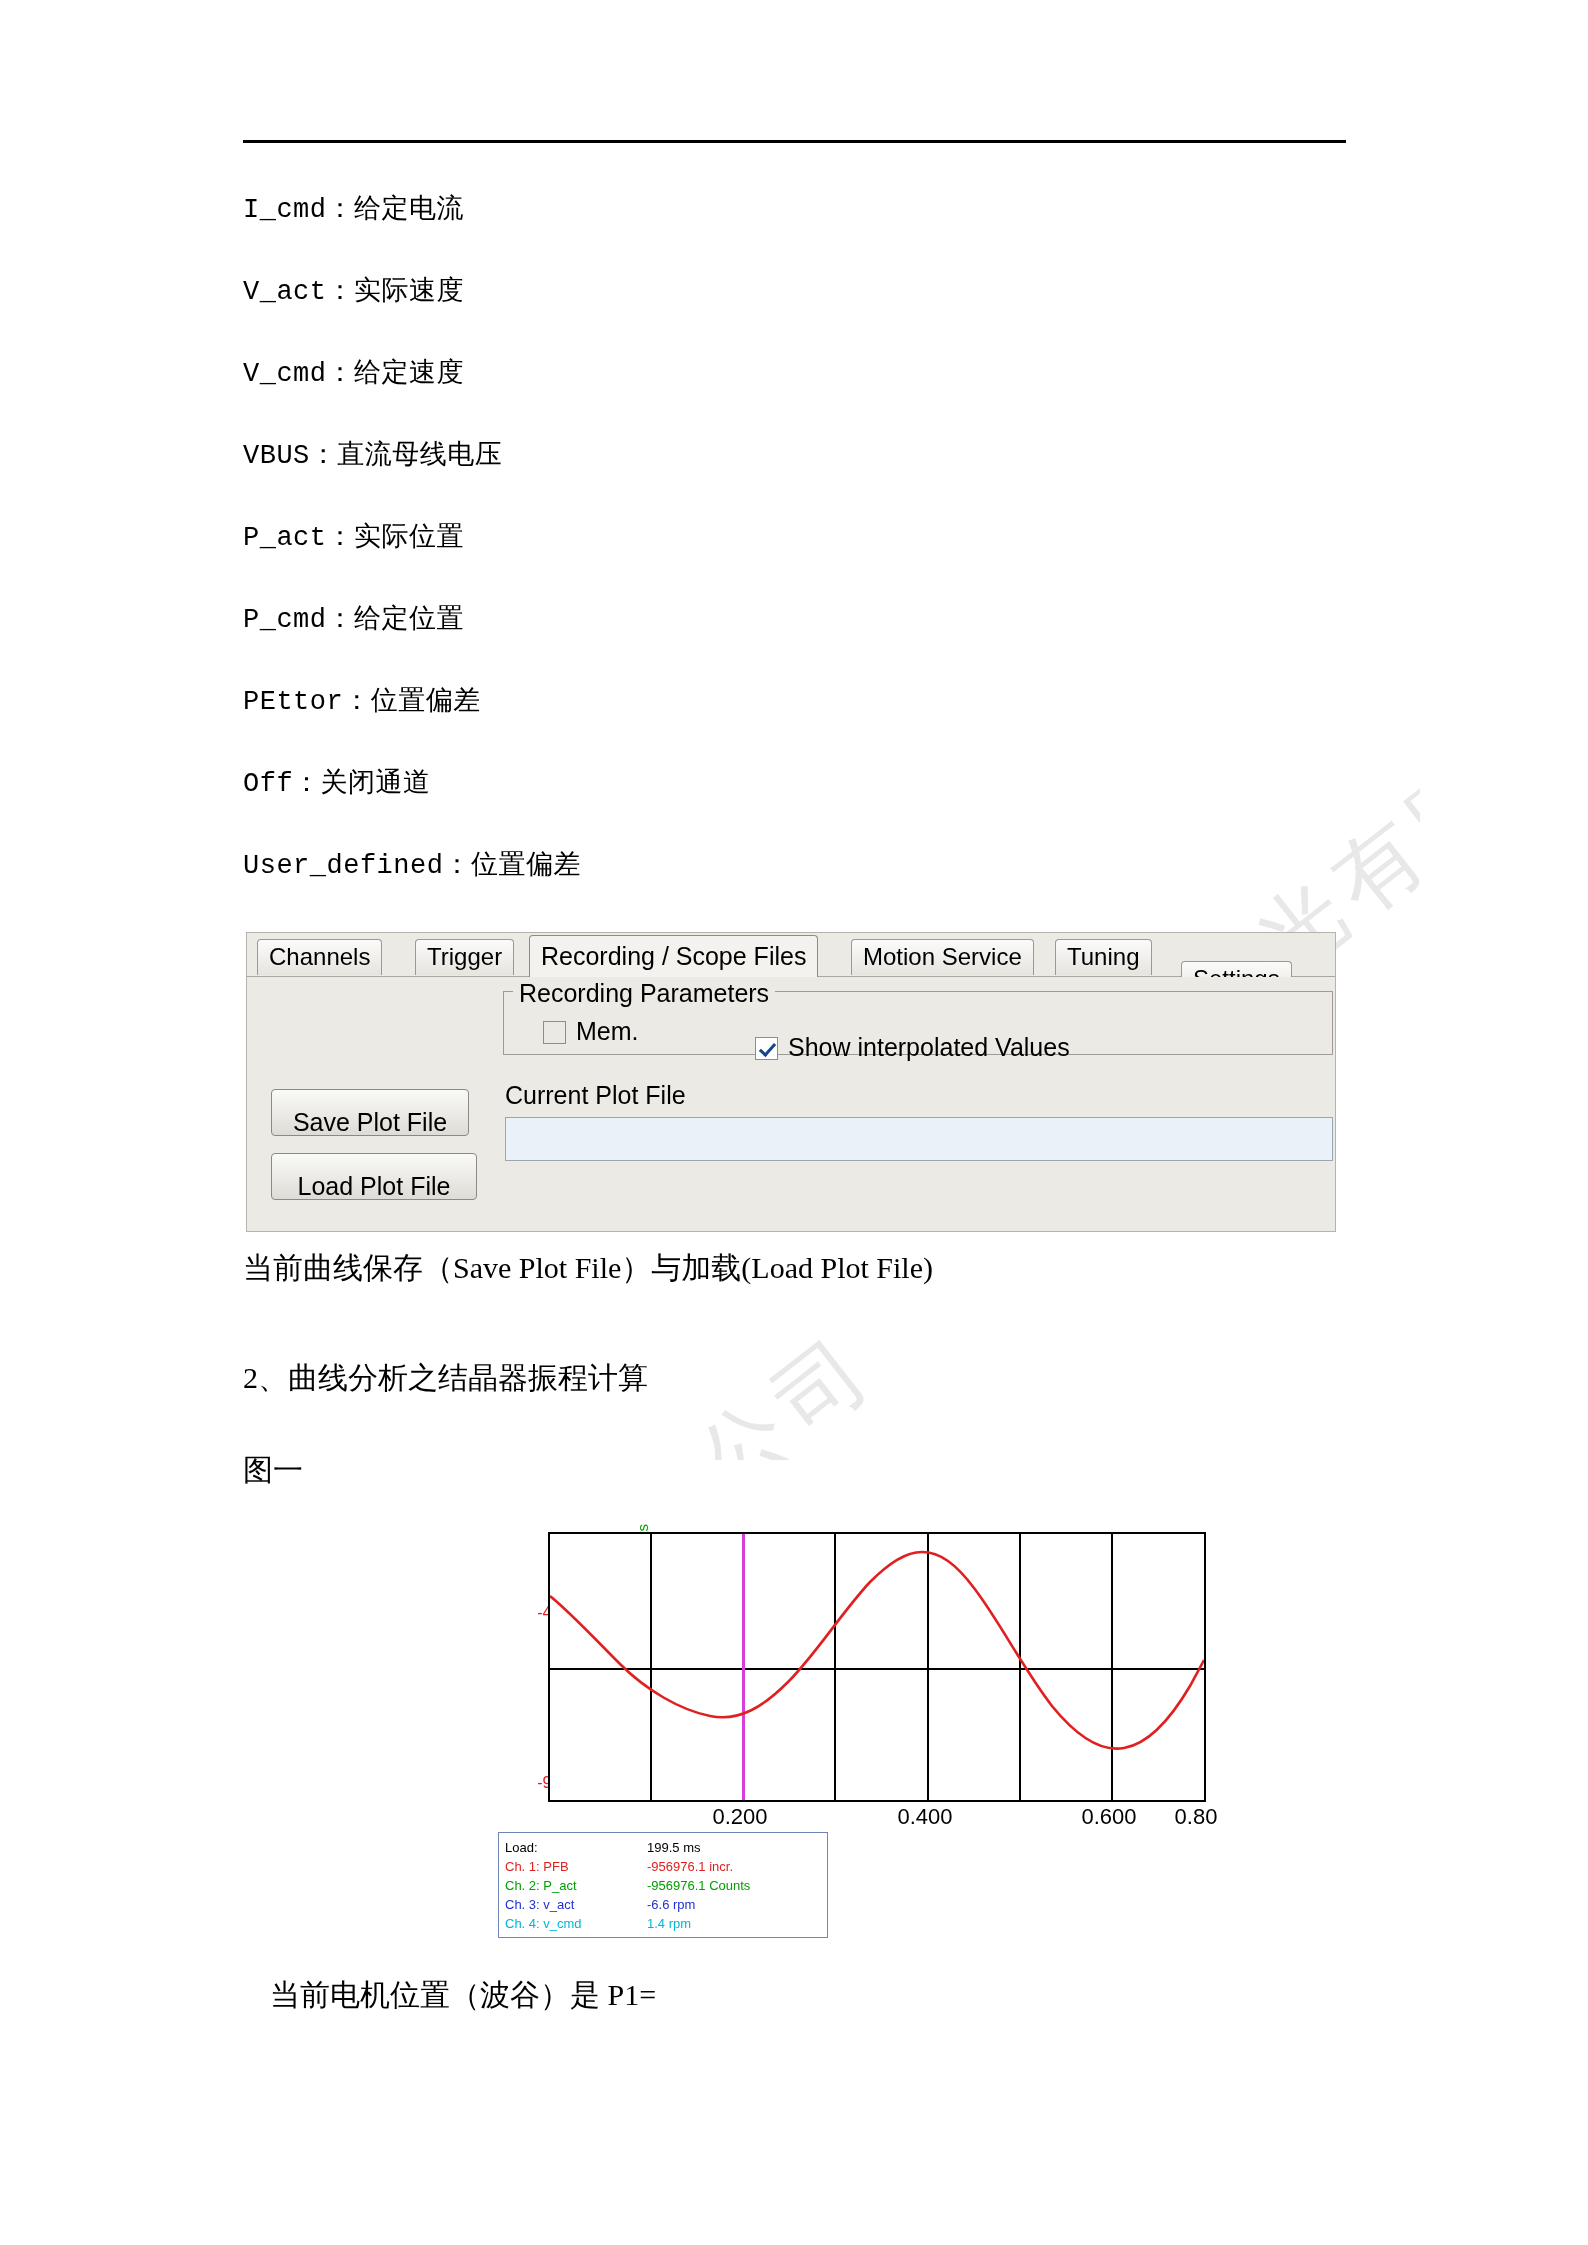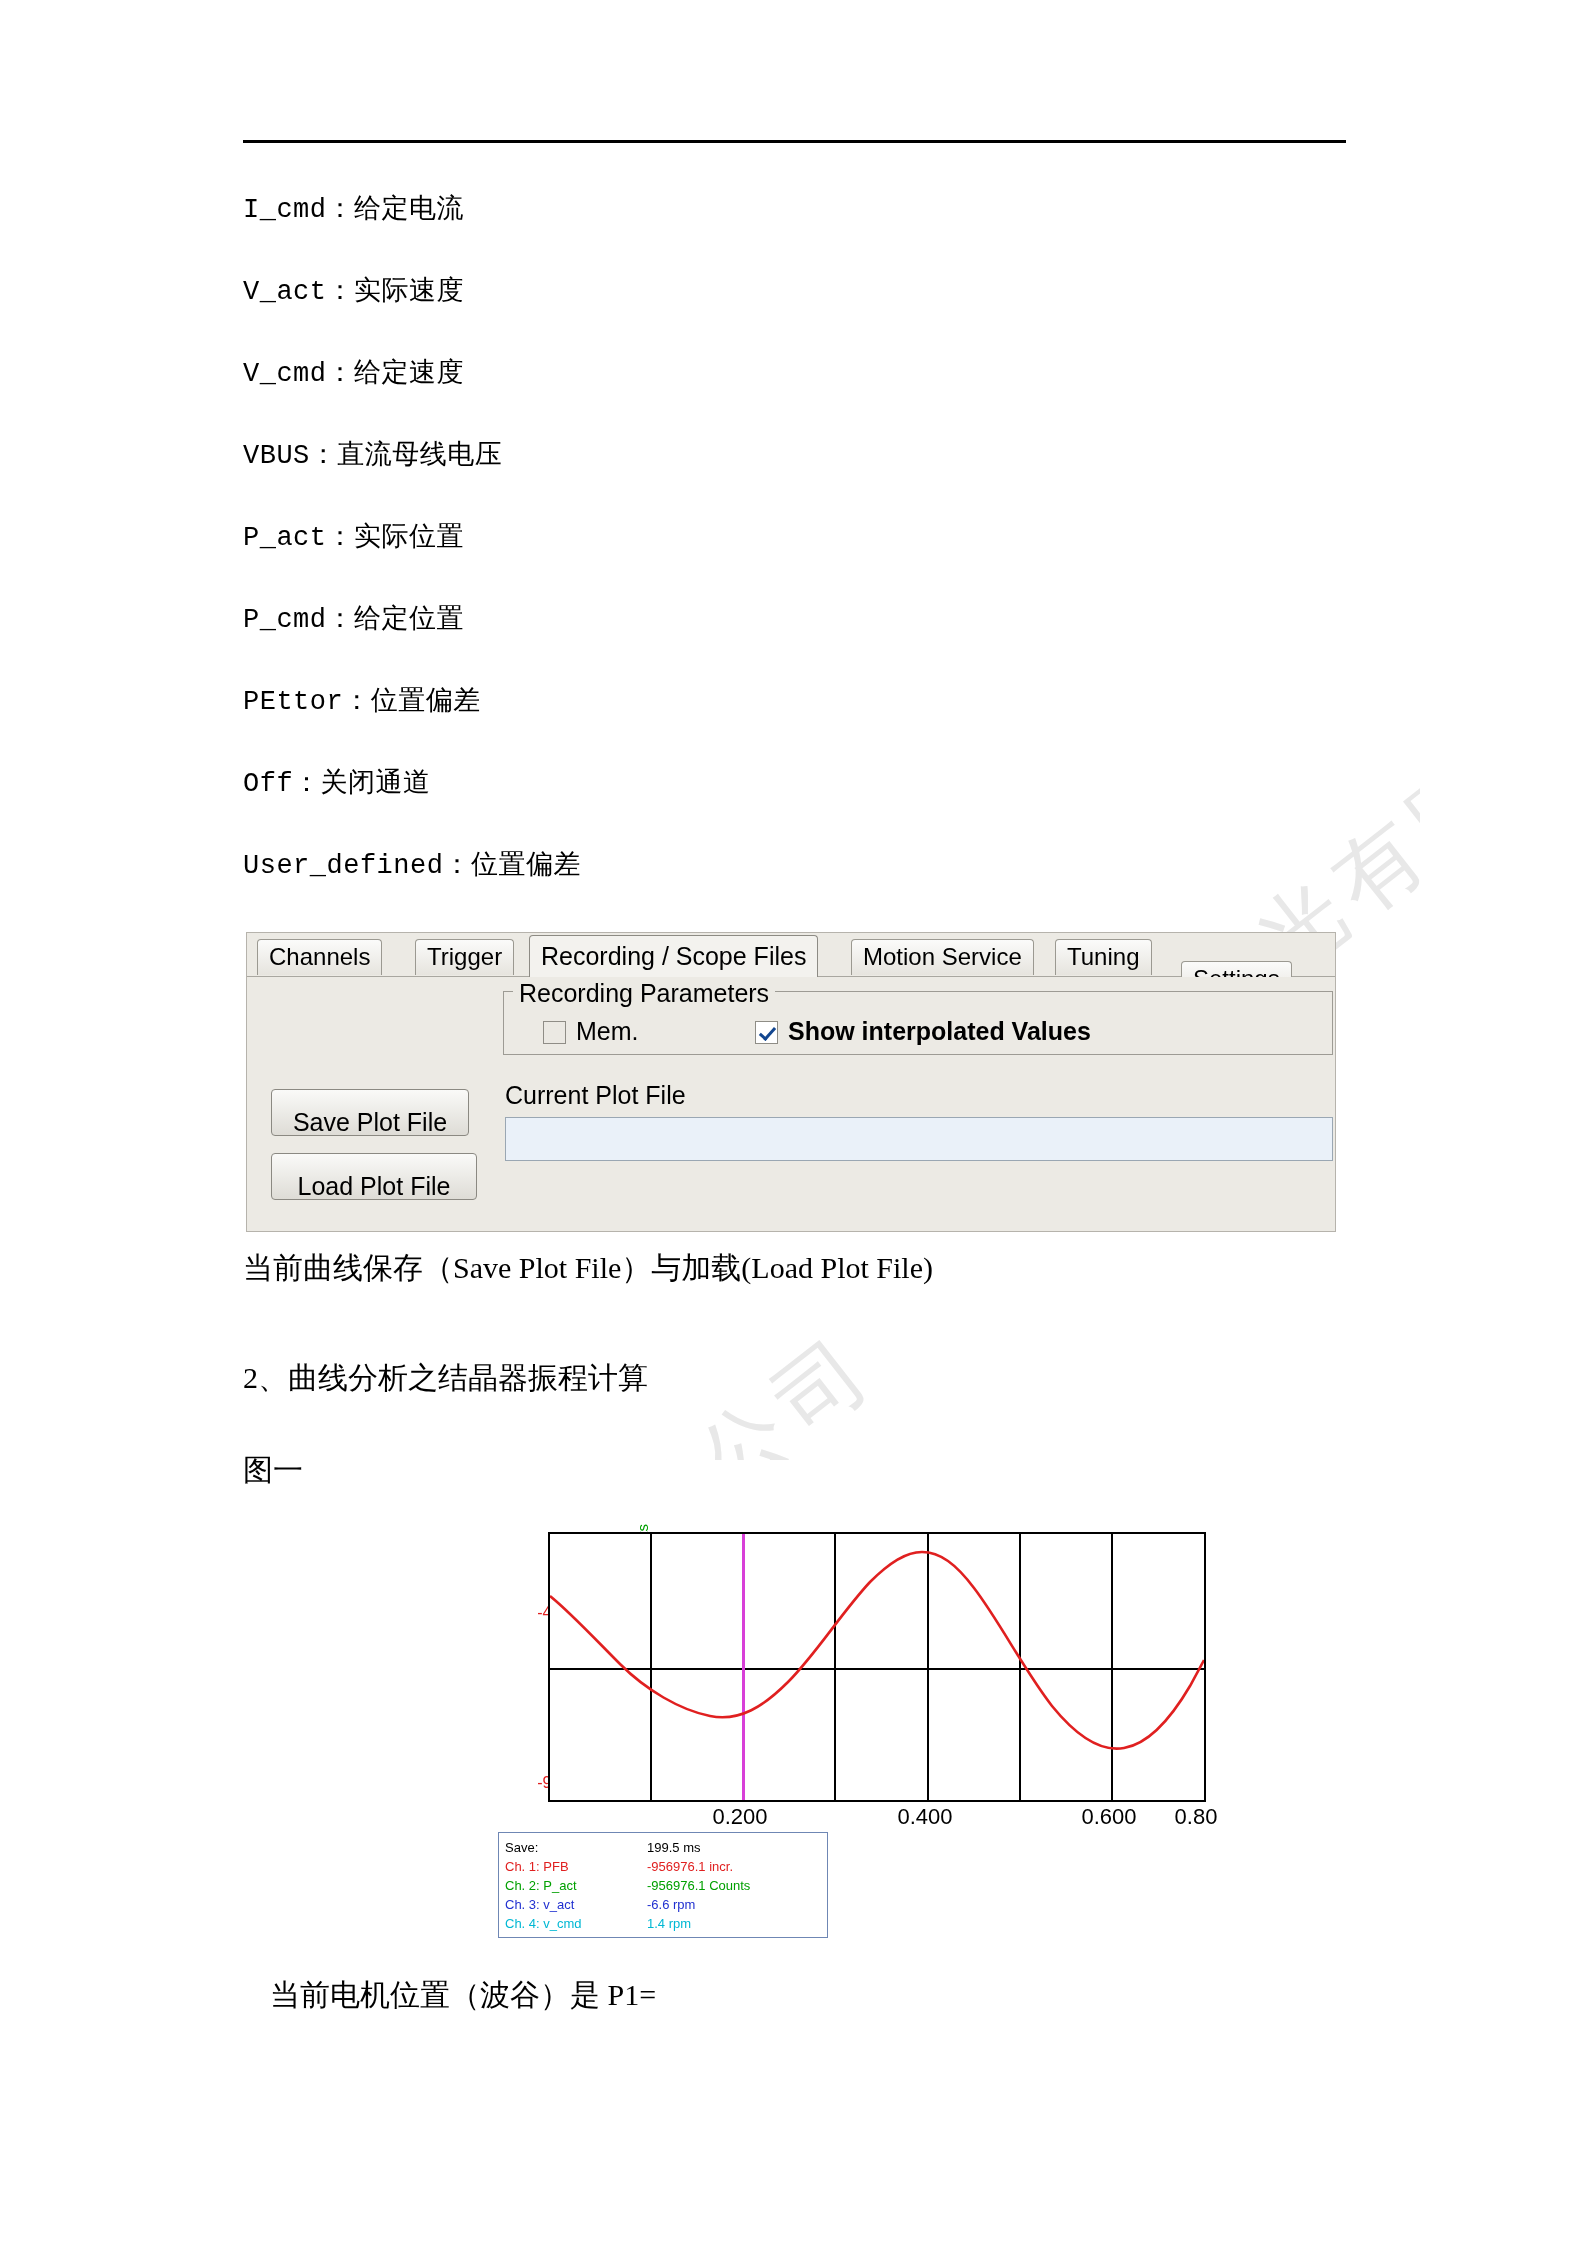--- a/index.html
+++ b/index.html
@@ -179,21 +179,21 @@
     position: absolute;
     left: 7px;
     top: 2px;
     width: 6px;
     height: 13px;
     border: solid #13468f;
     border-width: 0 3px 3px 0;
     transform: rotate(42deg);
   }
   #mem-check { left: 296px; top: 40px; }
-  #interp-check { left: 508px; top: 40px; font-weight: bold; }
+  #interp-check { left: 508px; top: 56px; }
 
   .field-label {
     position: absolute;
     left: 258px;
     top: 104px;
     font-size: 25px;
   }
   .textfield {
     position: absolute;
     left: 258px;
@@ -407,21 +407,21 @@
     </div>
 
     <div class="axis-labels">
       <span style="left:192px;">0.200</span>
       <span style="left:377px;">0.400</span>
       <span style="left:561px;">0.600</span>
       <span style="left:648px;">0.80</span>
     </div>
 
     <div class="legendbox">
-      <div class="lrow" style="top:7px;">Save:</div>
+      <div class="lrow" style="top:7px;">Load:</div>
       <div class="lval" style="top:7px;">199.5 ms</div>
 
       <div class="lrow c-red" style="top:26px;">Ch. 1: PFB</div>
       <div class="lval c-red" style="top:26px;">-956976.1 incr.</div>
 
       <div class="lrow c-green" style="top:45px;">Ch. 2: P_act</div>
       <div class="lval c-green" style="top:45px;">-956976.1 Counts</div>
 
       <div class="lrow c-blue" style="top:64px;">Ch. 3: v_act</div>
       <div class="lval c-blue" style="top:64px;">-6.6 rpm</div>

